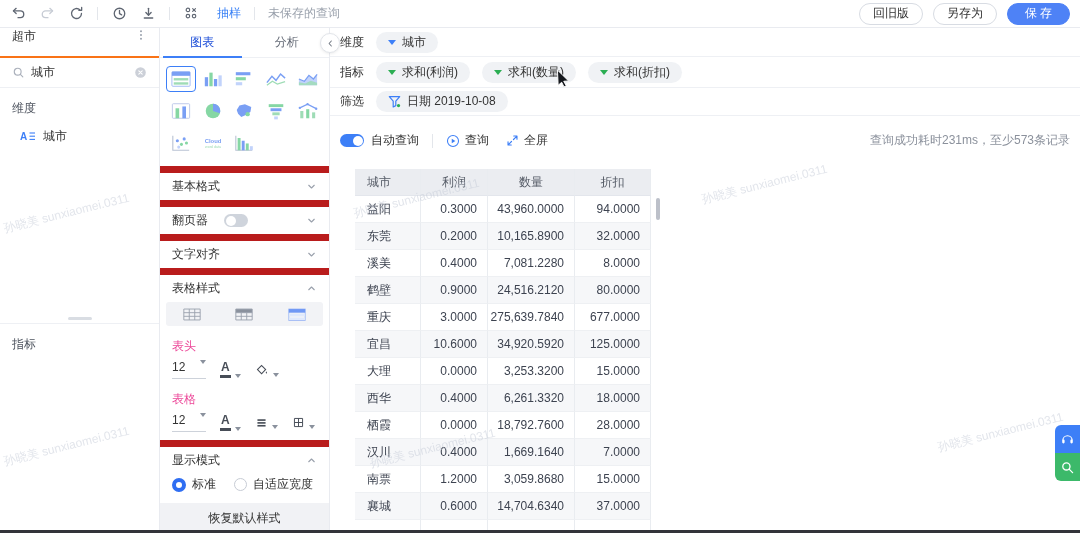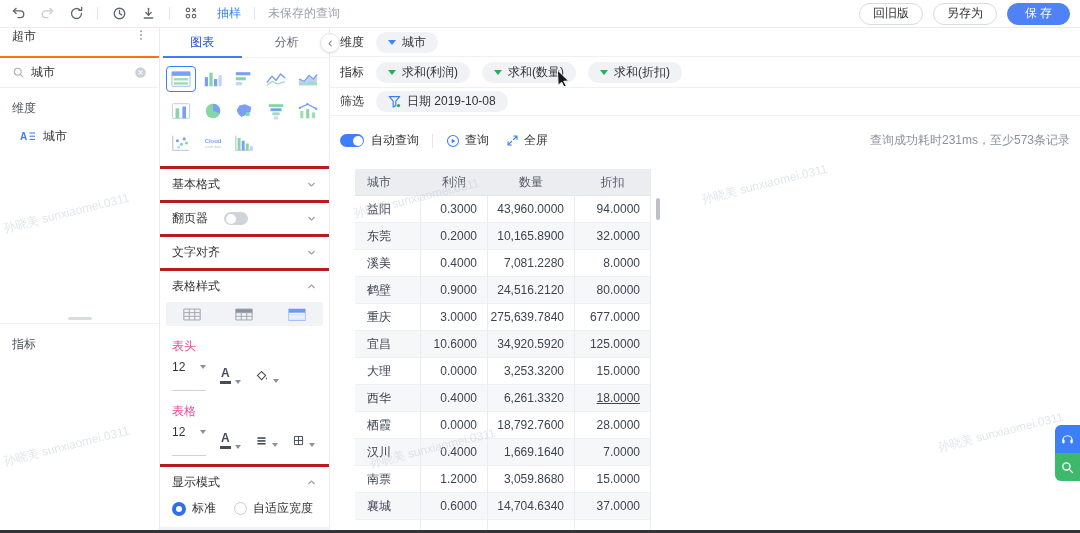--- a/index.html
+++ b/index.html
@@ -39,28 +39,28 @@
   .tabs{height:30px;display:flex;border-bottom:1px solid #eef0f4;position:relative}
   .tab{flex:1;text-align:center;line-height:29px;color:#626874;cursor:pointer;position:relative}
   .tab.active{color:#1d4ed8}
   .tab.active::after{content:"";position:absolute;left:3px;right:3px;bottom:-1px;height:2px;background:#3d7ff7}
   .collapse-btn{position:absolute;right:-11px;top:5px;width:20px;height:20px;border-radius:50%;background:#fff;
                 border:1px solid #e2e5ea;box-shadow:0 1px 3px rgba(0,0,0,.08);display:flex;align-items:center;
                 justify-content:center;color:#707782;z-index:6;cursor:pointer}
   .chart-grid{display:grid;grid-template-columns:repeat(5,1fr);gap:6px 2px;padding:8px 6px 10px}
   .ci{height:26px;display:flex;align-items:center;justify-content:center;border:1px solid transparent;border-radius:4px;cursor:pointer}
   .ci.selected{border-color:#3d7ff7}
-  .psec{border-top:3px solid #b91c1c;height:34px;display:flex;align-items:center;padding:0 12px;gap:16px}
+  .psec{border-top:7px solid #b91c1c;height:34px;display:flex;align-items:center;padding:0 12px;gap:16px}
   .psec-title{color:#333}
   .psec .chev{margin-left:auto;color:#9aa1ac;display:flex}
   .style-bar{margin:0 6px 8px;height:24px;background:#f2f3f6;border-radius:3px;display:flex;align-items:center;justify-content:space-around}
   .style-bar>span{cursor:pointer;display:flex}
   .mini-label{padding:4px 12px 4px;color:#ec4899}
   .ctl-row{display:flex;align-items:center;gap:14px;padding:1px 12px 8px}
-  .sel{display:flex;align-items:center;gap:10px;border-bottom:1px solid #cdd2da;padding-bottom:16px;width:34px;
+  .sel{display:flex;gap:10px;border-bottom:1px solid #cdd2da;padding-bottom:4px;width:34px;
        justify-content:space-between;color:#333;cursor:pointer}
   .caret{width:0;height:0;border-left:3.5px solid transparent;border-right:3.5px solid transparent;border-top:4px solid #8a919d}
   .ctl{display:flex;align-items:flex-end;gap:4px;cursor:pointer;color:#474d57}
   .a-glyph{font-weight:bold;font-size:12px;border-bottom:3px solid #474d57;line-height:1.15;padding:0 1px}
   .radio-row{display:flex;align-items:center;gap:18px;padding:2px 12px 10px}
   .radio{display:flex;align-items:center;gap:6px;cursor:pointer;color:#333}
   .rdot{width:14px;height:14px;border-radius:50%;border:4px solid #2f6ef2;background:#fff}
   .rdot.off{border:1px solid #c7ccd5;width:13px;height:13px}
   .reset-btn{height:30px;background:#f1f2f5;display:flex;align-items:center;justify-content:center;color:#333;cursor:pointer}
 
@@ -552,21 +552,21 @@
         <div class="t-row">
           <div class="t-cell txt" style="width: 66px;">大理</div>
           <div class="t-cell num" style="width: 67px;">0.0000</div>
           <div class="t-cell num" style="width: 87px;">3,253.3200</div>
           <div class="t-cell num" style="width: 76px;">15.0000</div>
         </div>
         <div class="t-row alt">
           <div class="t-cell txt" style="width: 66px;">西华</div>
           <div class="t-cell num" style="width: 67px;">0.4000</div>
           <div class="t-cell num" style="width: 87px;">6,261.3320</div>
-          <div class="t-cell num" style="width: 76px; text-decoration: underline;">18.0000</div>
+          <div class="t-cell num" style="width: 76px;">18.0000</div>
         </div>
         <div class="t-row">
           <div class="t-cell txt" style="width: 66px;">栖霞</div>
           <div class="t-cell num" style="width: 67px;">0.0000</div>
           <div class="t-cell num" style="width: 87px;">18,792.7600</div>
           <div class="t-cell num" style="width: 76px;">28.0000</div>
         </div>
         <div class="t-row alt">
           <div class="t-cell txt" style="width: 66px;">汉川</div>
           <div class="t-cell num" style="width: 67px;">0.4000</div>

